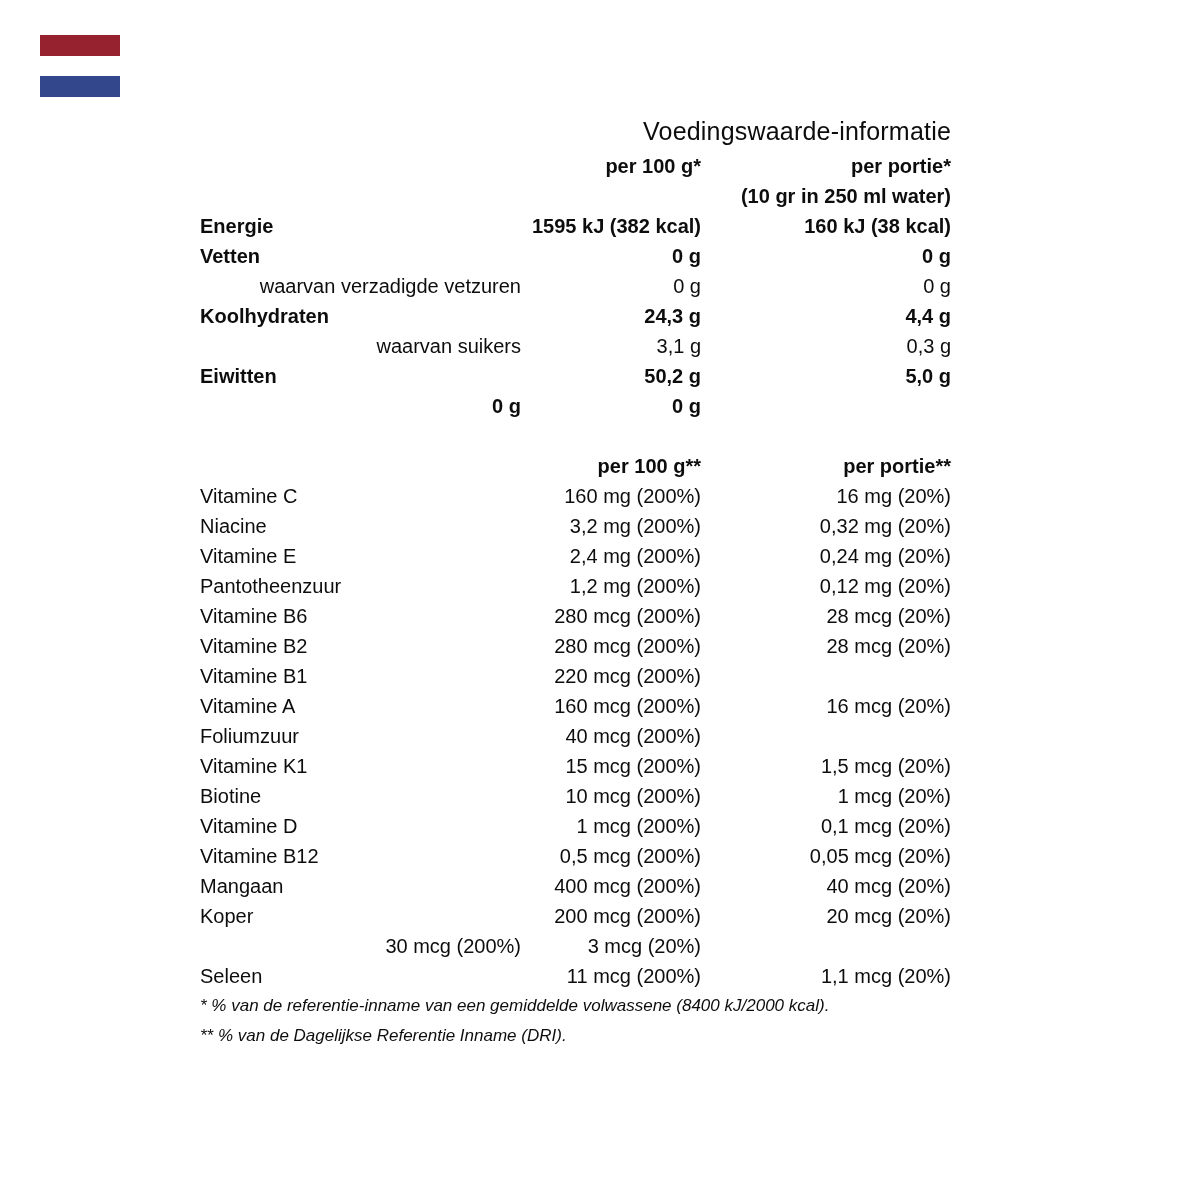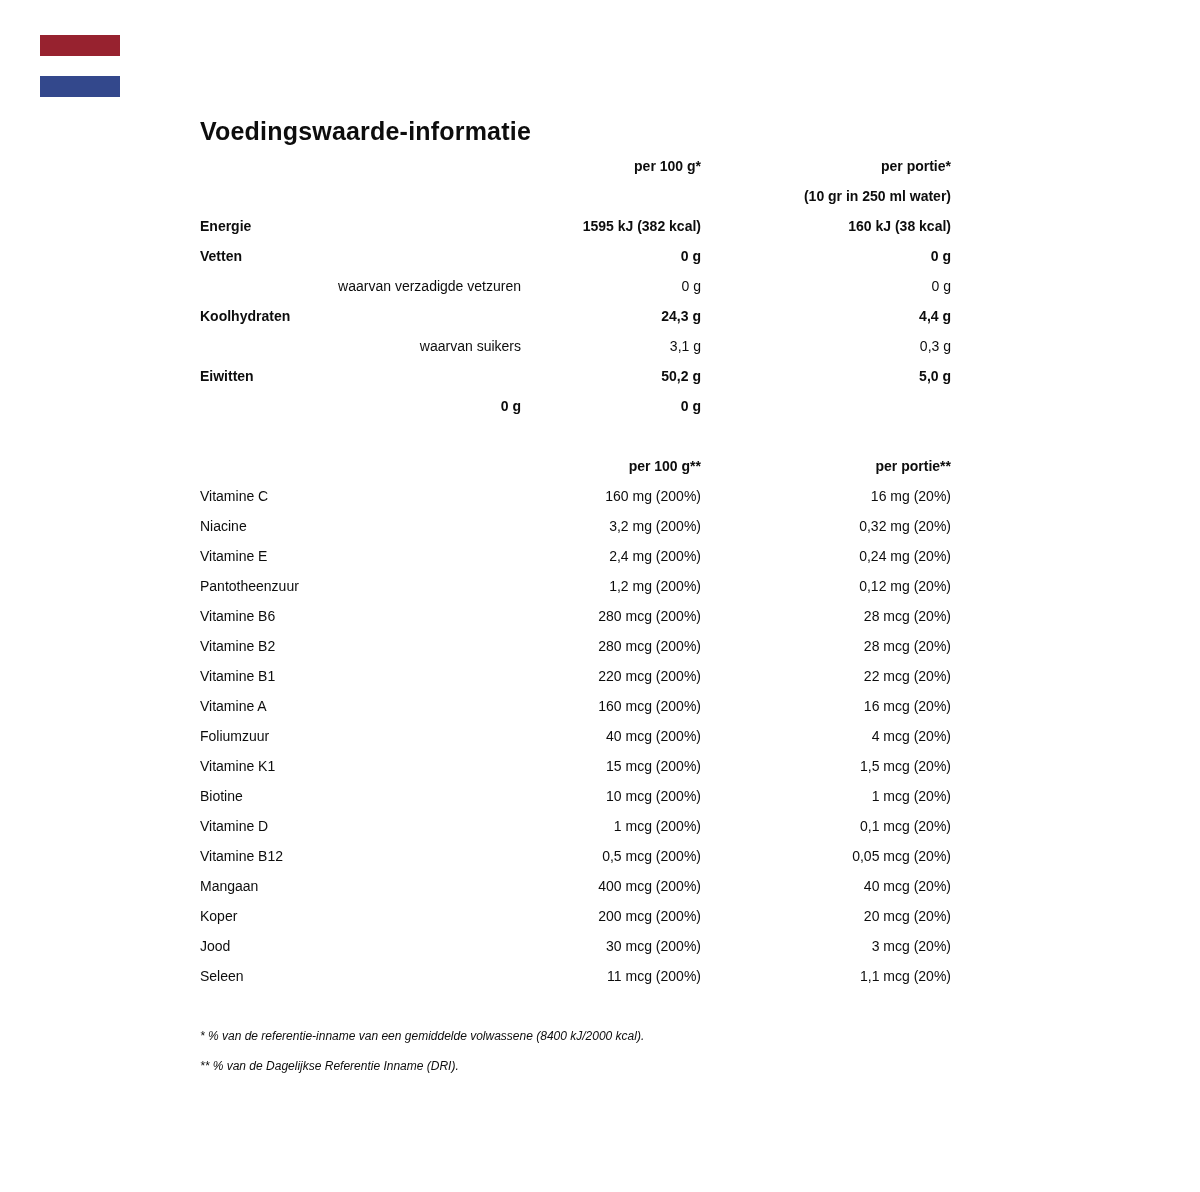--- a/index.html
+++ b/index.html
@@ -27,42 +27,42 @@
 
   
   .content {
     position: absolute;
     left: 200px;
     top: 116px;
     width: 751px;
   }
   .title {
     font-size: 25px;
-    font-weight: 700;
+    font-weight: 400;
     line-height: 30px;
     margin: 0 0 5px 0;
     letter-spacing: 0.2px;
+    text-align: right;
   }
 
   .row {
     display: grid;
     grid-template-columns: 321px 180px 250px;
     height: 30px;
     line-height: 30px;
-    font-size: 14px;
+    font-size: 20px;
     white-space: nowrap;
   }
   .row .c2, .row .c3 { text-align: right; }
   .bold { font-weight: 700; }
   .indent { padding-left: 12px; text-align: right; }
   .gap { height: 30px; }
 
   .footnotes {
-    margin-top: 30px;
-    font-size: 12px;
+    font-size: 17px;
     font-style: italic;
     line-height: 30px;
   }
 </style>
 </head>
 <body>
 
 <div class="flag">
   <div class="stripe-red" style="background: rgb(151, 34, 47);"></div>
   <div class="stripe-white" style="background: rgb(255, 255, 255);"></div>
@@ -153,31 +153,29 @@
     <div class="c3">28 mcg (20%)</div>
   </div>
   <div class="row">
     <div class="c1">Vitamine B2</div>
     <div class="c2">280 mcg (200%)</div>
     <div class="c3">28 mcg (20%)</div>
   </div>
   <div class="row">
     <div class="c1">Vitamine B1</div>
     <div class="c2">220 mcg (200%)</div>
-    <div class="c3">22 mcg (20%)</div>
   </div>
   <div class="row">
     <div class="c1">Vitamine A</div>
     <div class="c2">160 mcg (200%)</div>
     <div class="c3">16 mcg (20%)</div>
   </div>
   <div class="row">
     <div class="c1">Foliumzuur</div>
     <div class="c2">40 mcg (200%)</div>
-    <div class="c3">4 mcg (20%)</div>
   </div>
   <div class="row">
     <div class="c1">Vitamine K1</div>
     <div class="c2">15 mcg (200%)</div>
     <div class="c3">1,5 mcg (20%)</div>
   </div>
   <div class="row">
     <div class="c1">Biotine</div>
     <div class="c2">10 mcg (200%)</div>
     <div class="c3">1 mcg (20%)</div>
@@ -196,21 +194,20 @@
     <div class="c1">Mangaan</div>
     <div class="c2">400 mcg (200%)</div>
     <div class="c3">40 mcg (20%)</div>
   </div>
   <div class="row">
     <div class="c1">Koper</div>
     <div class="c2">200 mcg (200%)</div>
     <div class="c3">20 mcg (20%)</div>
   </div>
   <div class="row">
-    <div class="c1">Jood</div>
     <div class="c2">30 mcg (200%)</div>
     <div class="c3">3 mcg (20%)</div>
   </div>
   <div class="row">
     <div class="c1">Seleen</div>
     <div class="c2">11 mcg (200%)</div>
     <div class="c3">1,1 mcg (20%)</div>
   </div>
 
   <div class="footnotes">

